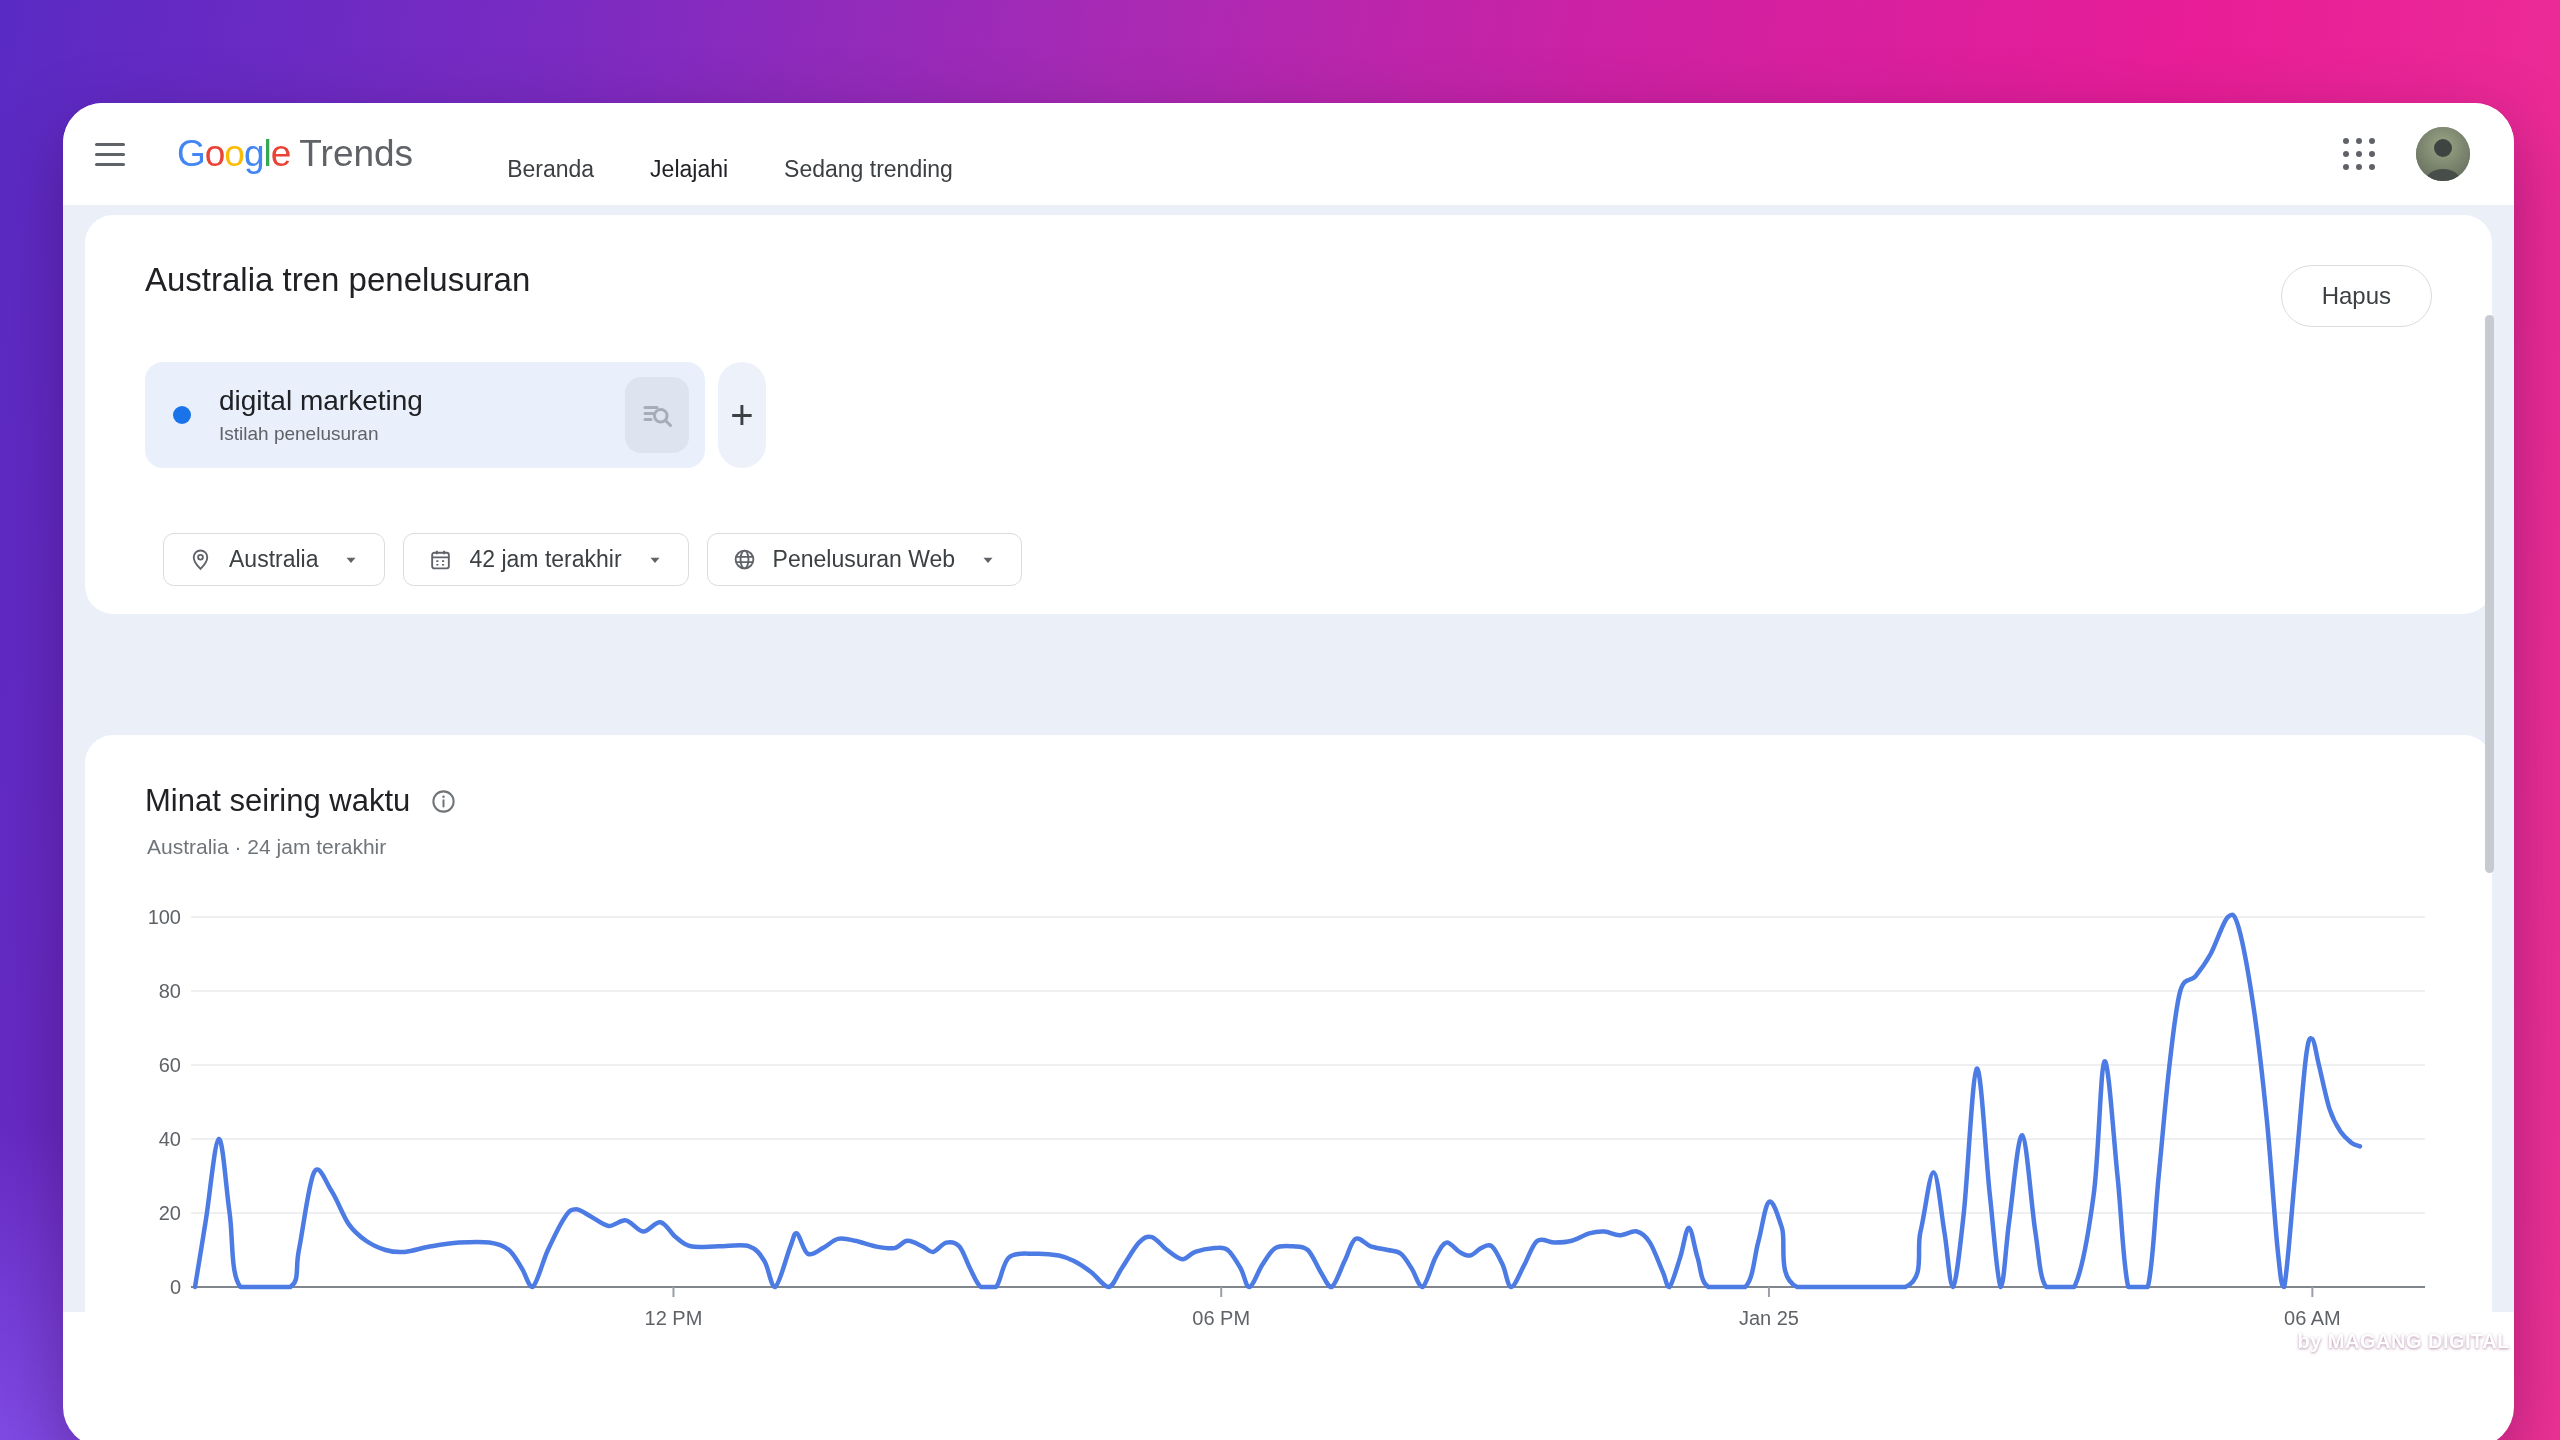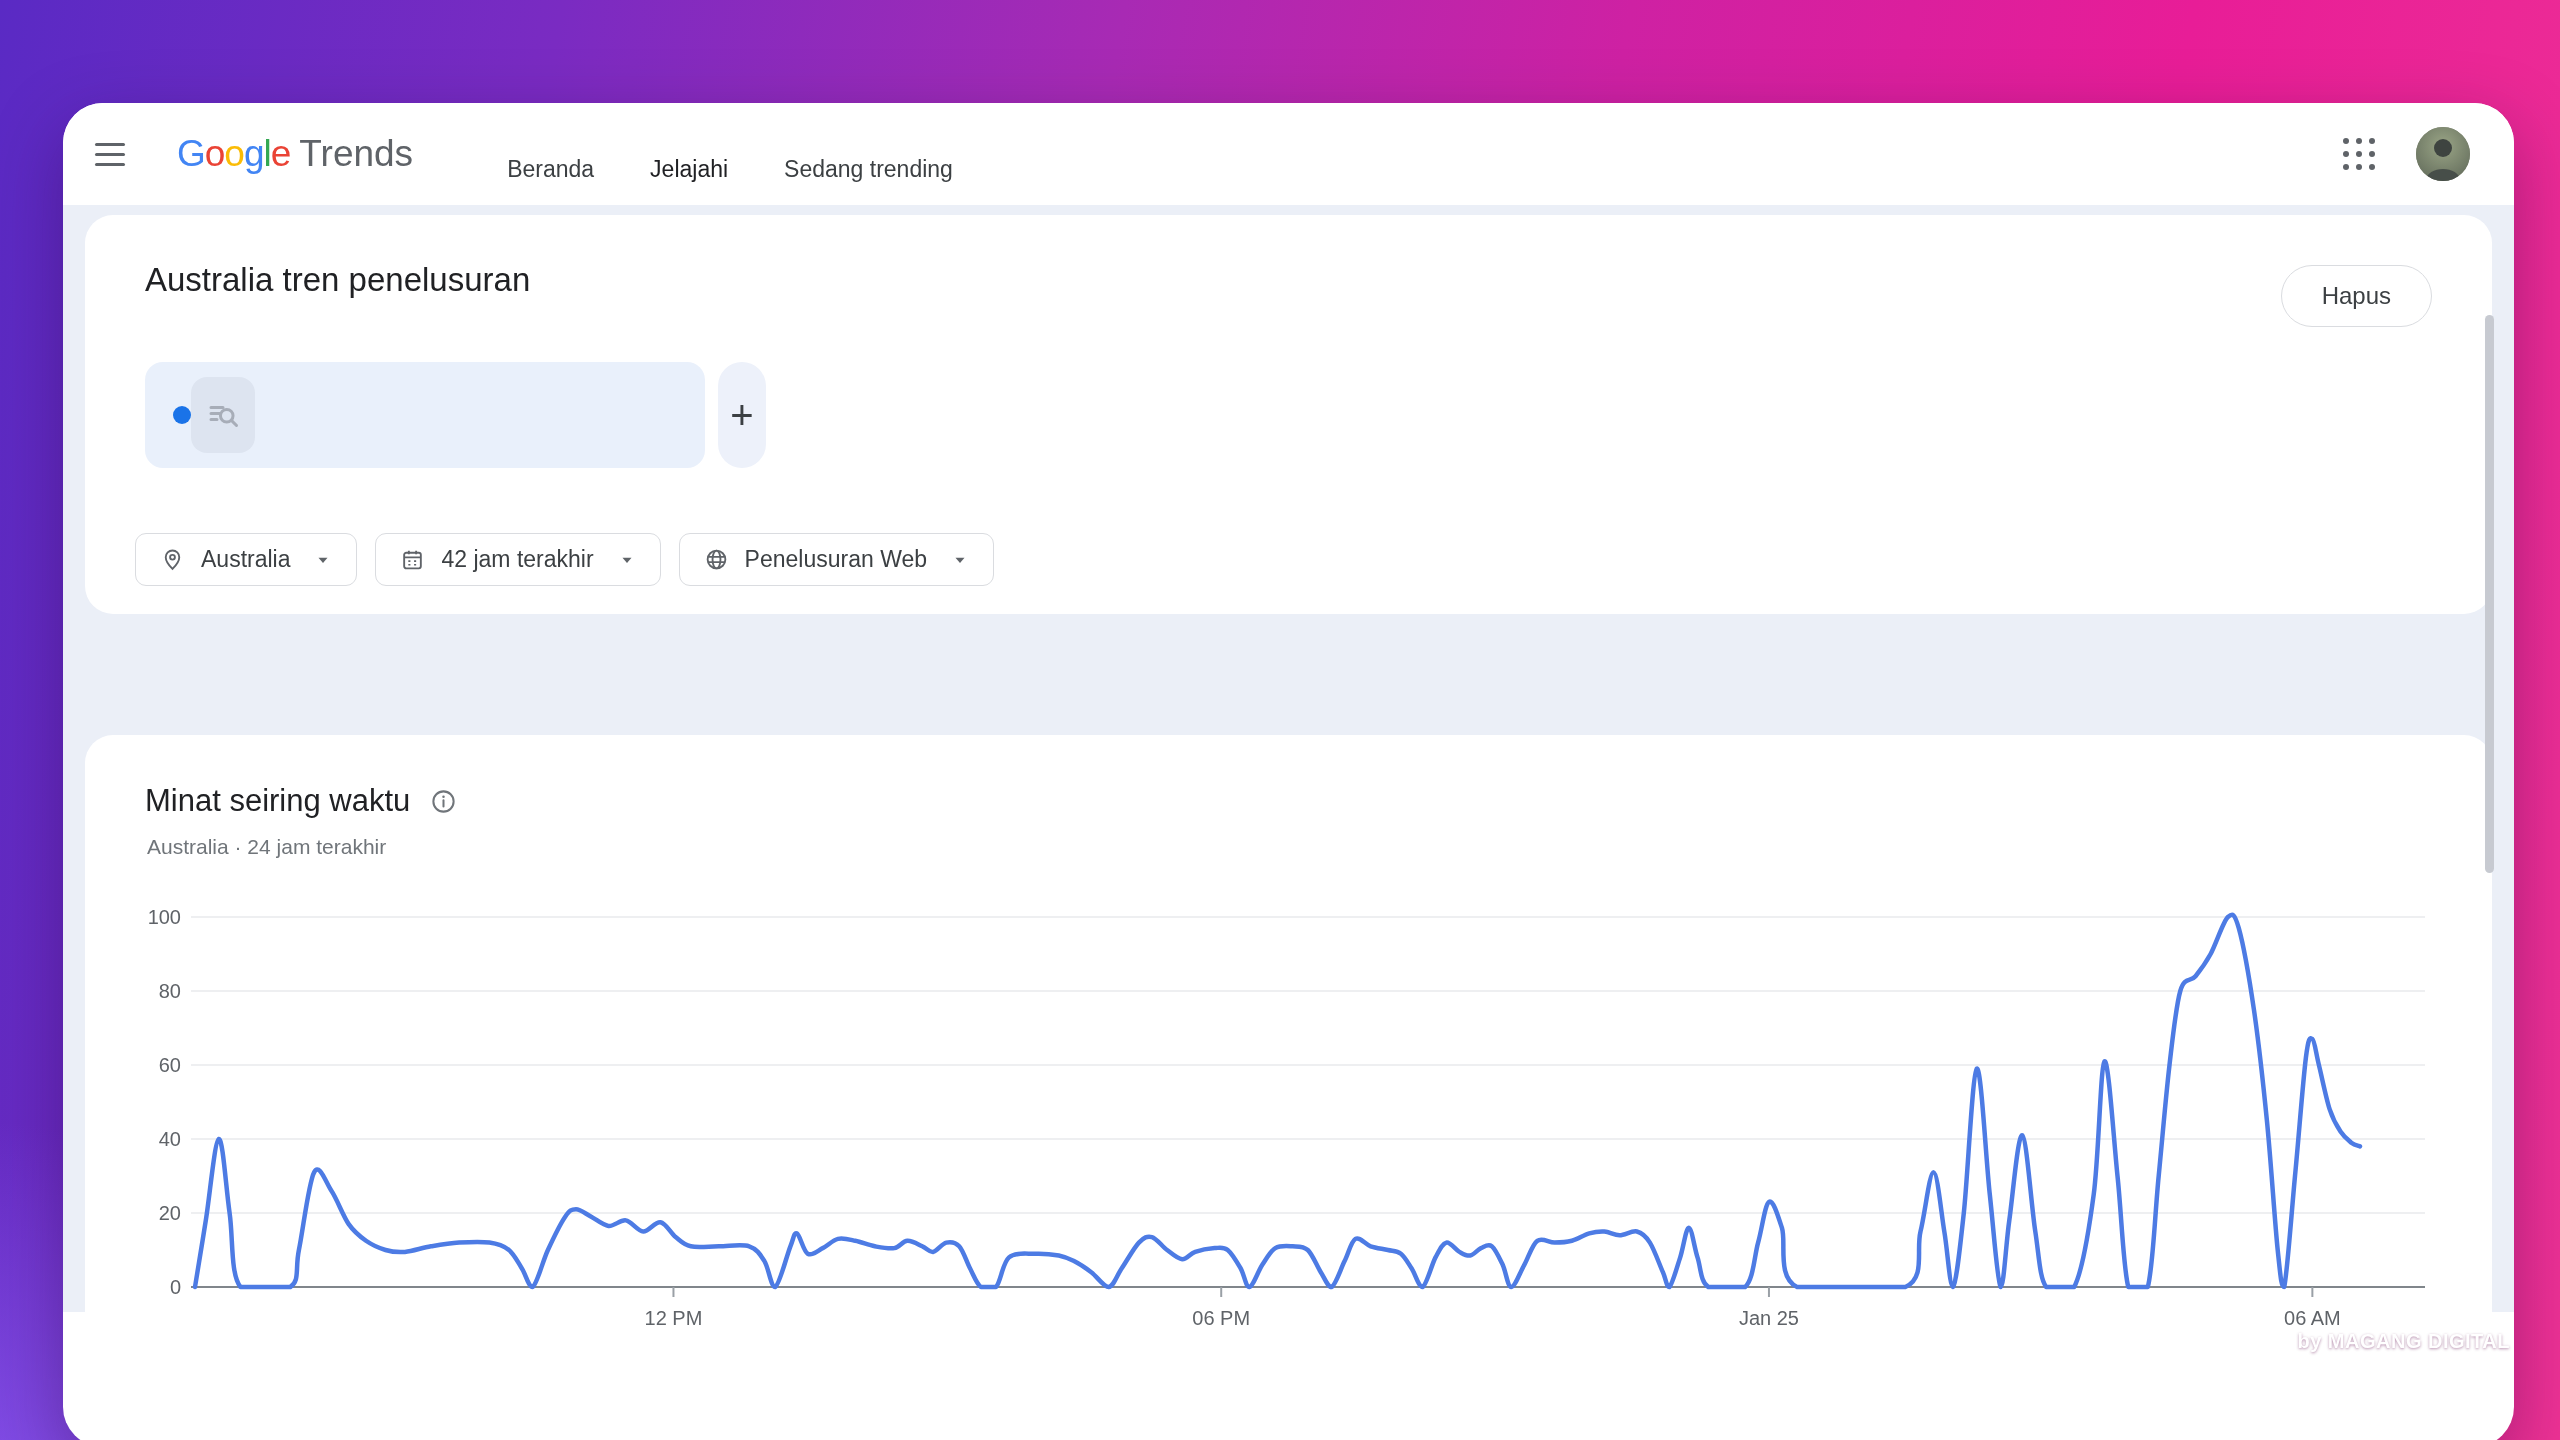--- a/index.html
+++ b/index.html
@@ -41,21 +41,21 @@
   .btn-hapus { height:62px; padding:0 40px; border:1px solid #dadce0; border-radius:32px; background:#fff; font-size:24px; color:#3c4043; font-family:inherit; cursor:pointer; }
   .btn-suggest { height:62px; padding:0 34px; border:none; border-radius:32px; background:#e6ecf7; font-size:24px; color:#2d3a52; font-family:inherit; cursor:pointer; display:flex; align-items:center; gap:14px; font-weight:500; }
   .term-row { position:absolute; left:60px; top:147px; display:flex; gap:13px; align-items:stretch; }
   .term-card { width:560px; height:106px; background:#e9f0fb; border-radius:18px; display:flex; align-items:center; padding:0 16px 0 28px; cursor:pointer; }
   .term-dot { width:18px; height:18px; border-radius:50%; background:#1a73e8; flex:0 0 auto; }
   .term-text { margin-left:28px; flex:1; }
   .term-name { font-size:28px; color:#202124; font-weight:400; }
   .term-sub { font-size:19px; color:#5f6368; margin-top:6px; }
   .term-search-btn { width:64px; height:76px; border:none; border-radius:16px; background:#dde4f0; cursor:pointer; display:flex; align-items:center; justify-content:center; }
   .btn-add { width:48px; height:106px; border:none; border-radius:26px; background:#edf1fa; font-size:40px; font-weight:300; color:#3c4043; cursor:pointer; font-family:inherit; line-height:1; }
-  .filters { position:absolute; left:44px; top:318px; display:flex; gap:18px;padding-left:6px; }
+  .filters { position:absolute; left:72px; top:318px; display:flex; gap:18px;padding-left:6px; }
   .chip { height:53px; display:flex; align-items:center; gap:16px; padding:0 24px; border:1px solid #dadce0; border-radius:11px; background:#fff; font-size:23px; color:#3c4043; font-family:inherit; cursor:pointer; }
   .chip .caret { margin-left:8px; }
   .chart-title-row { position:absolute; left:60px; top:48px; display:flex; align-items:center; gap:20px; }
   .chart-title { font-size:31px; color:#202124; font-weight:500; }
   .chart-sub { position:absolute; left:62px; top:100px; font-size:21px; color:#70757a; }
   .chart-svg { position:absolute; left:0; top:0; width:2407px; height:679px; }
   .chart-svg text { font-family:"Liberation Sans", sans-serif; }
   .scroll-thumb { position:absolute; right:20px; top:110px; width:9px; height:558px; background:#c7cad1; border-radius:5px; cursor:pointer; }
   .credit { position:absolute; right:50px; top:1330px; font-size:20px; font-weight:700; color:#fff; letter-spacing:.5px; text-shadow:0 1px 3px rgba(90,0,70,.45); }
   .icon { display:inline-flex; align-items:center; justify-content:center; }
@@ -114,20 +114,24 @@
       <section class="card card-top">
         <h1 class="explore-title">Australia tren penelusuran</h1>
 
         <div class="top-actions">
           <button class="btn-hapus">Hapus</button>
         </div>
 
         <div class="term-row">
           <div class="term-card">
             <span class="term-dot"></span>
+            <span class="term-text">
+              <div class="term-name">digital marketing</div>
+              <div class="term-sub">Istilah penelusuran</div>
+            </span>
             <button class="term-search-btn">
               <span class="icon">
                 <svg width="36" height="36" viewBox="0 0 24 24" fill="none" stroke="#a7adb8" stroke-width="2" stroke-linecap="round">
                   <path d="M4 7 h8 M4 11 h6 M4 15 h4"></path>
                   <circle cx="14.5" cy="12.5" r="4.2"></circle>
                   <path d="M17.6 15.6 L21 19"></path>
                 </svg>
               </span>
             </button>
           </div>

